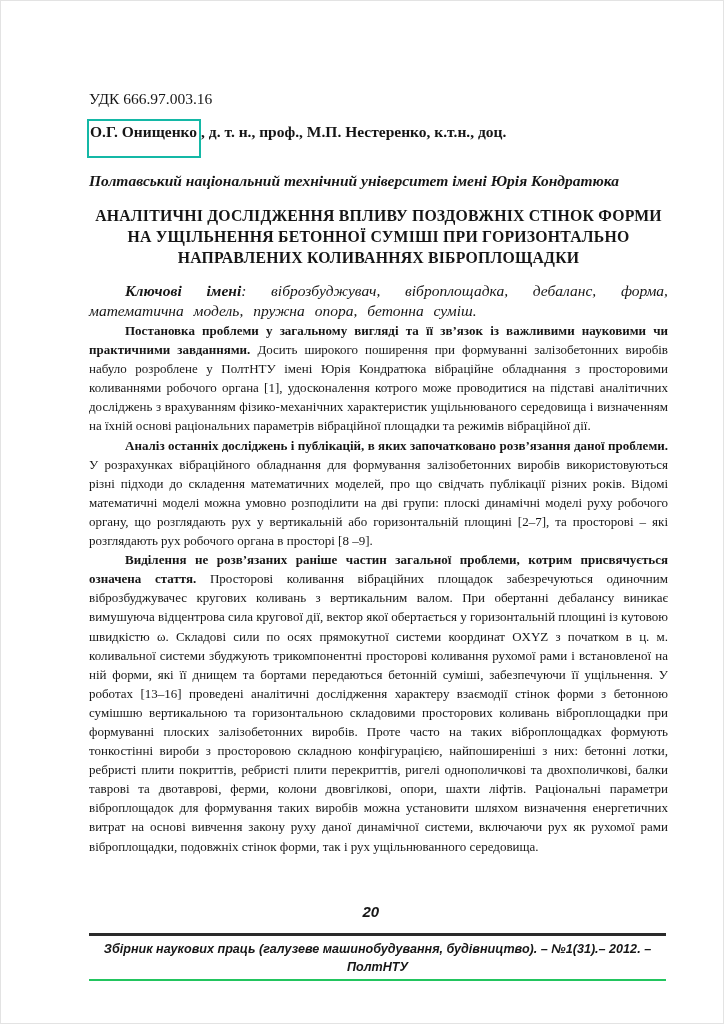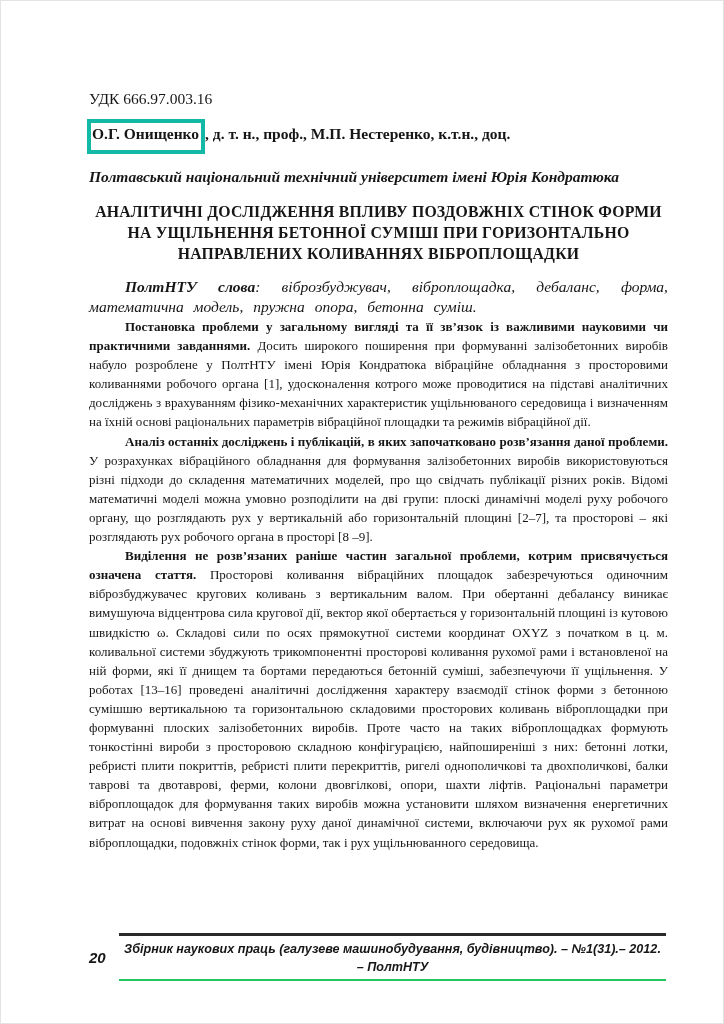--- a/index.html
+++ b/index.html
@@ -26,22 +26,22 @@
     line-height: 19px;
   }
   .authors {
     margin-top: 11px;
     font-size: 15.5px;
     font-weight: bold;
     line-height: 22px;
   }
   .boxed {
     display: inline-block;
-    border: 4px solid #14b8a6;
-    padding: 0 2px 5px 1px;
+    border: 2px solid #14b8a6;
+    padding: 0 2px 13px 1px;
     margin-left: -2px;
   }
   .affiliation {
     margin-top: 13px;
     font-size: 15.5px;
     font-weight: bold;
     font-style: italic;
     line-height: 19px;
   }
   .title {
@@ -78,20 +78,21 @@
   }
   .body-par:first-of-type { margin-top: 12px; }
   .footer {
     position: absolute;
     left: 88px;
     right: 57px;
     bottom: 42px;
     display: flex;
     align-items: center;
     font-family: "Liberation Sans", "DejaVu Sans", sans-serif;
+    flex-direction: column;
   }
   .pageno {
     font-size: 15px;
     font-weight: bold;
     font-style: italic;
     width: 30px;
     flex: 0 0 30px;
     align-self: center;
   }
   .footer-rule {
@@ -115,21 +116,21 @@
 
     <p class="udc">УДК 666.97.003.16</p>
 
     <p class="authors"><span class="boxed">О.Г. Онищенко</span><span>, д. т. н., проф., М.П. Нестеренко, к.т.н., доц.</span></p>
 
     <p class="affiliation">Полтавський національний технічний університет імені Юрія Кондратюка</p>
 
     <h1 class="title">АНАЛІТИЧНІ ДОСЛІДЖЕННЯ ВПЛИВУ ПОЗДОВЖНІХ СТІНОК ФОРМИ НА УЩІЛЬНЕННЯ БЕТОННОЇ СУМІШІ ПРИ ГОРИЗОНТАЛЬНО НАПРАВЛЕНИХ КОЛИВАННЯХ ВІБРОПЛОЩАДКИ</h1>
 
 
-    <p class="keywords"><b class="kw-label">ПолтНТУ слова</b><span>: віброзбуджувач, віброплощадка, дебаланс, форма, математична модель, пружна опора, бетонна суміш.</span></p>
+    <p class="keywords"><b class="kw-label">Ключові імені</b><span>: віброзбуджувач, віброплощадка, дебаланс, форма, математична модель, пружна опора, бетонна суміш.</span></p>
 
     <p class="body-par"><b>Постановка проблеми у загальному вигляді та її зв’язок із важливими науковими чи практичними завданнями.</b> <span>Досить широкого поширення при формуванні залізобетонних виробів набуло розроблене у ПолтНТУ імені Юрія Кондратюка вібраційне обладнання з просторовими коливаннями робочого органа [1], удосконалення котрого може проводитися на підставі аналітичних досліджень з врахуванням фізико-механічних характеристик ущільнюваного середовища і визначенням на їхній основі раціональних параметрів вібраційної площадки та режимів вібраційної дії.</span></p>
 
     <p class="body-par"><b>Аналіз останніх досліджень і публікацій, в яких започатковано розв’язання даної проблеми.</b> <span>У розрахунках вібраційного обладнання для формування залізобетонних виробів використовуються різні підходи до складення математичних моделей, про що свідчать публікації різних років. Відомі математичні моделі можна умовно розподілити на дві групи: плоскі динамічні моделі руху робочого органу, що розглядають рух у вертикальній або горизонтальній площині [2–7], та просторові – які розглядають рух робочого органа в просторі [8 –9].</span></p>
 
     <p class="body-par"><b>Виділення не розв’язаних раніше частин загальної проблеми, котрим присвячується означена стаття.</b> <span>Просторові коливання вібраційних площадок забезречуються одиночним віброзбуджувачес кругових коливань з вертикальним валом. При обертанні дебалансу виникає вимушуюча відцентрова сила кругової дії, вектор якої обертається у горизонтальній площині із кутовою швидкістю ω. Складові сили по осях прямокутної системи координат OXYZ з початком в ц. м. коливальної системи збуджують трикомпонентні просторові коливання рухомої рами і встановленої на ній форми, які її днищем та бортами передаються бетонній суміші, забезпечуючи її ущільнення. У роботах [13–16] проведені аналітичні дослідження характеру взаємодії стінок форми з бетонною сумішшю вертикальною та горизонтальною складовими просторових коливань віброплощадки при формуванні плоских залізобетонних виробів. Проте часто на таких віброплощадках формують тонкостінні вироби з просторовою складною конфігурацією, найпоширеніші з них: бетонні лотки, ребристі плити покриттів, ребристі плити перекриттів, ригелі однополичкові та двохполичкові, балки таврові та двотаврові, ферми, колони двовгілкові, опори, шахти ліфтів. Раціональні параметри віброплощадок для формування таких виробів можна установити шляхом визначення енергетичних витрат на основі вивчення закону руху даної динамічної системи, включаючи рух як рухомої рами віброплощадки, подовжніх стінок форми, так і рух ущільнюванного середовища.</span></p>
 
   </div>
 
   <div class="footer">

